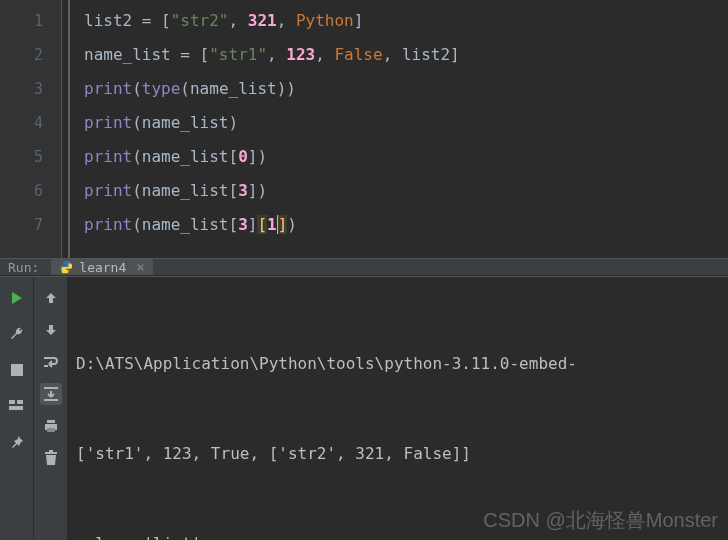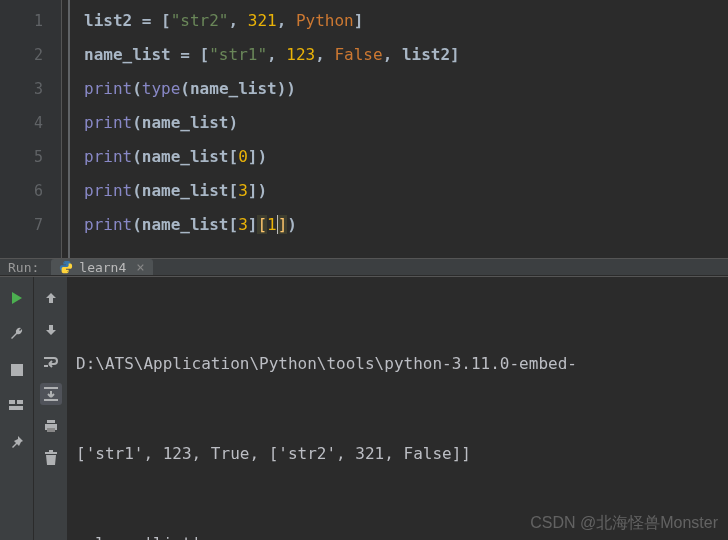--- a/index.html
+++ b/index.html
@@ -31,23 +31,23 @@
   .code-area {
     flex: 1;
     padding-top: 4px;
     padding-left: 14px;
     font-size: 16px;
     line-height: 34px;
     border-left: 2px solid #606366;
     margin-left: 6px;
   }
   .code-line { white-space: pre; height: 34px; }
-  .tk-def { color: #a9b7c6; font-weight: bold; }
+  .tk-def { color: #a9b7c6; }
   .tk-str { color: #6a8759; }
-  .tk-num { color: #eab308; }
+  .tk-num { color: #f9a8d4; font-weight: bold; }
   .tk-kw  { color: #cc7832; }
   .tk-fn  { color: #8888c6; }
   .tk-brk1 { color: #ffc66d; background: #3e3e2f; }
   .caret { border-left: 1px solid #bbb; }
   .run-panel {
     border-top: 1px solid #555;
     background: #3c3f41;
     height: 214px;
     display: flex;
     flex-direction: column;
@@ -117,21 +117,21 @@
     line-height: 30px;
     color: #bcbec4;
     white-space: pre;
     font-family: 'Consolas', monospace;
   }
   .watermark {
     position: absolute;
     right: 10px;
     bottom: 6px;
     color: rgba(200,200,200,0.35);
-    font-size: 16px;
+    font-size: 20px;
     font-family: sans-serif;
   }
 </style>
 </head>
 <body>
 
 <div class="editor">
   <div class="gutter">
     <div>1</div>
     <div>2</div>

